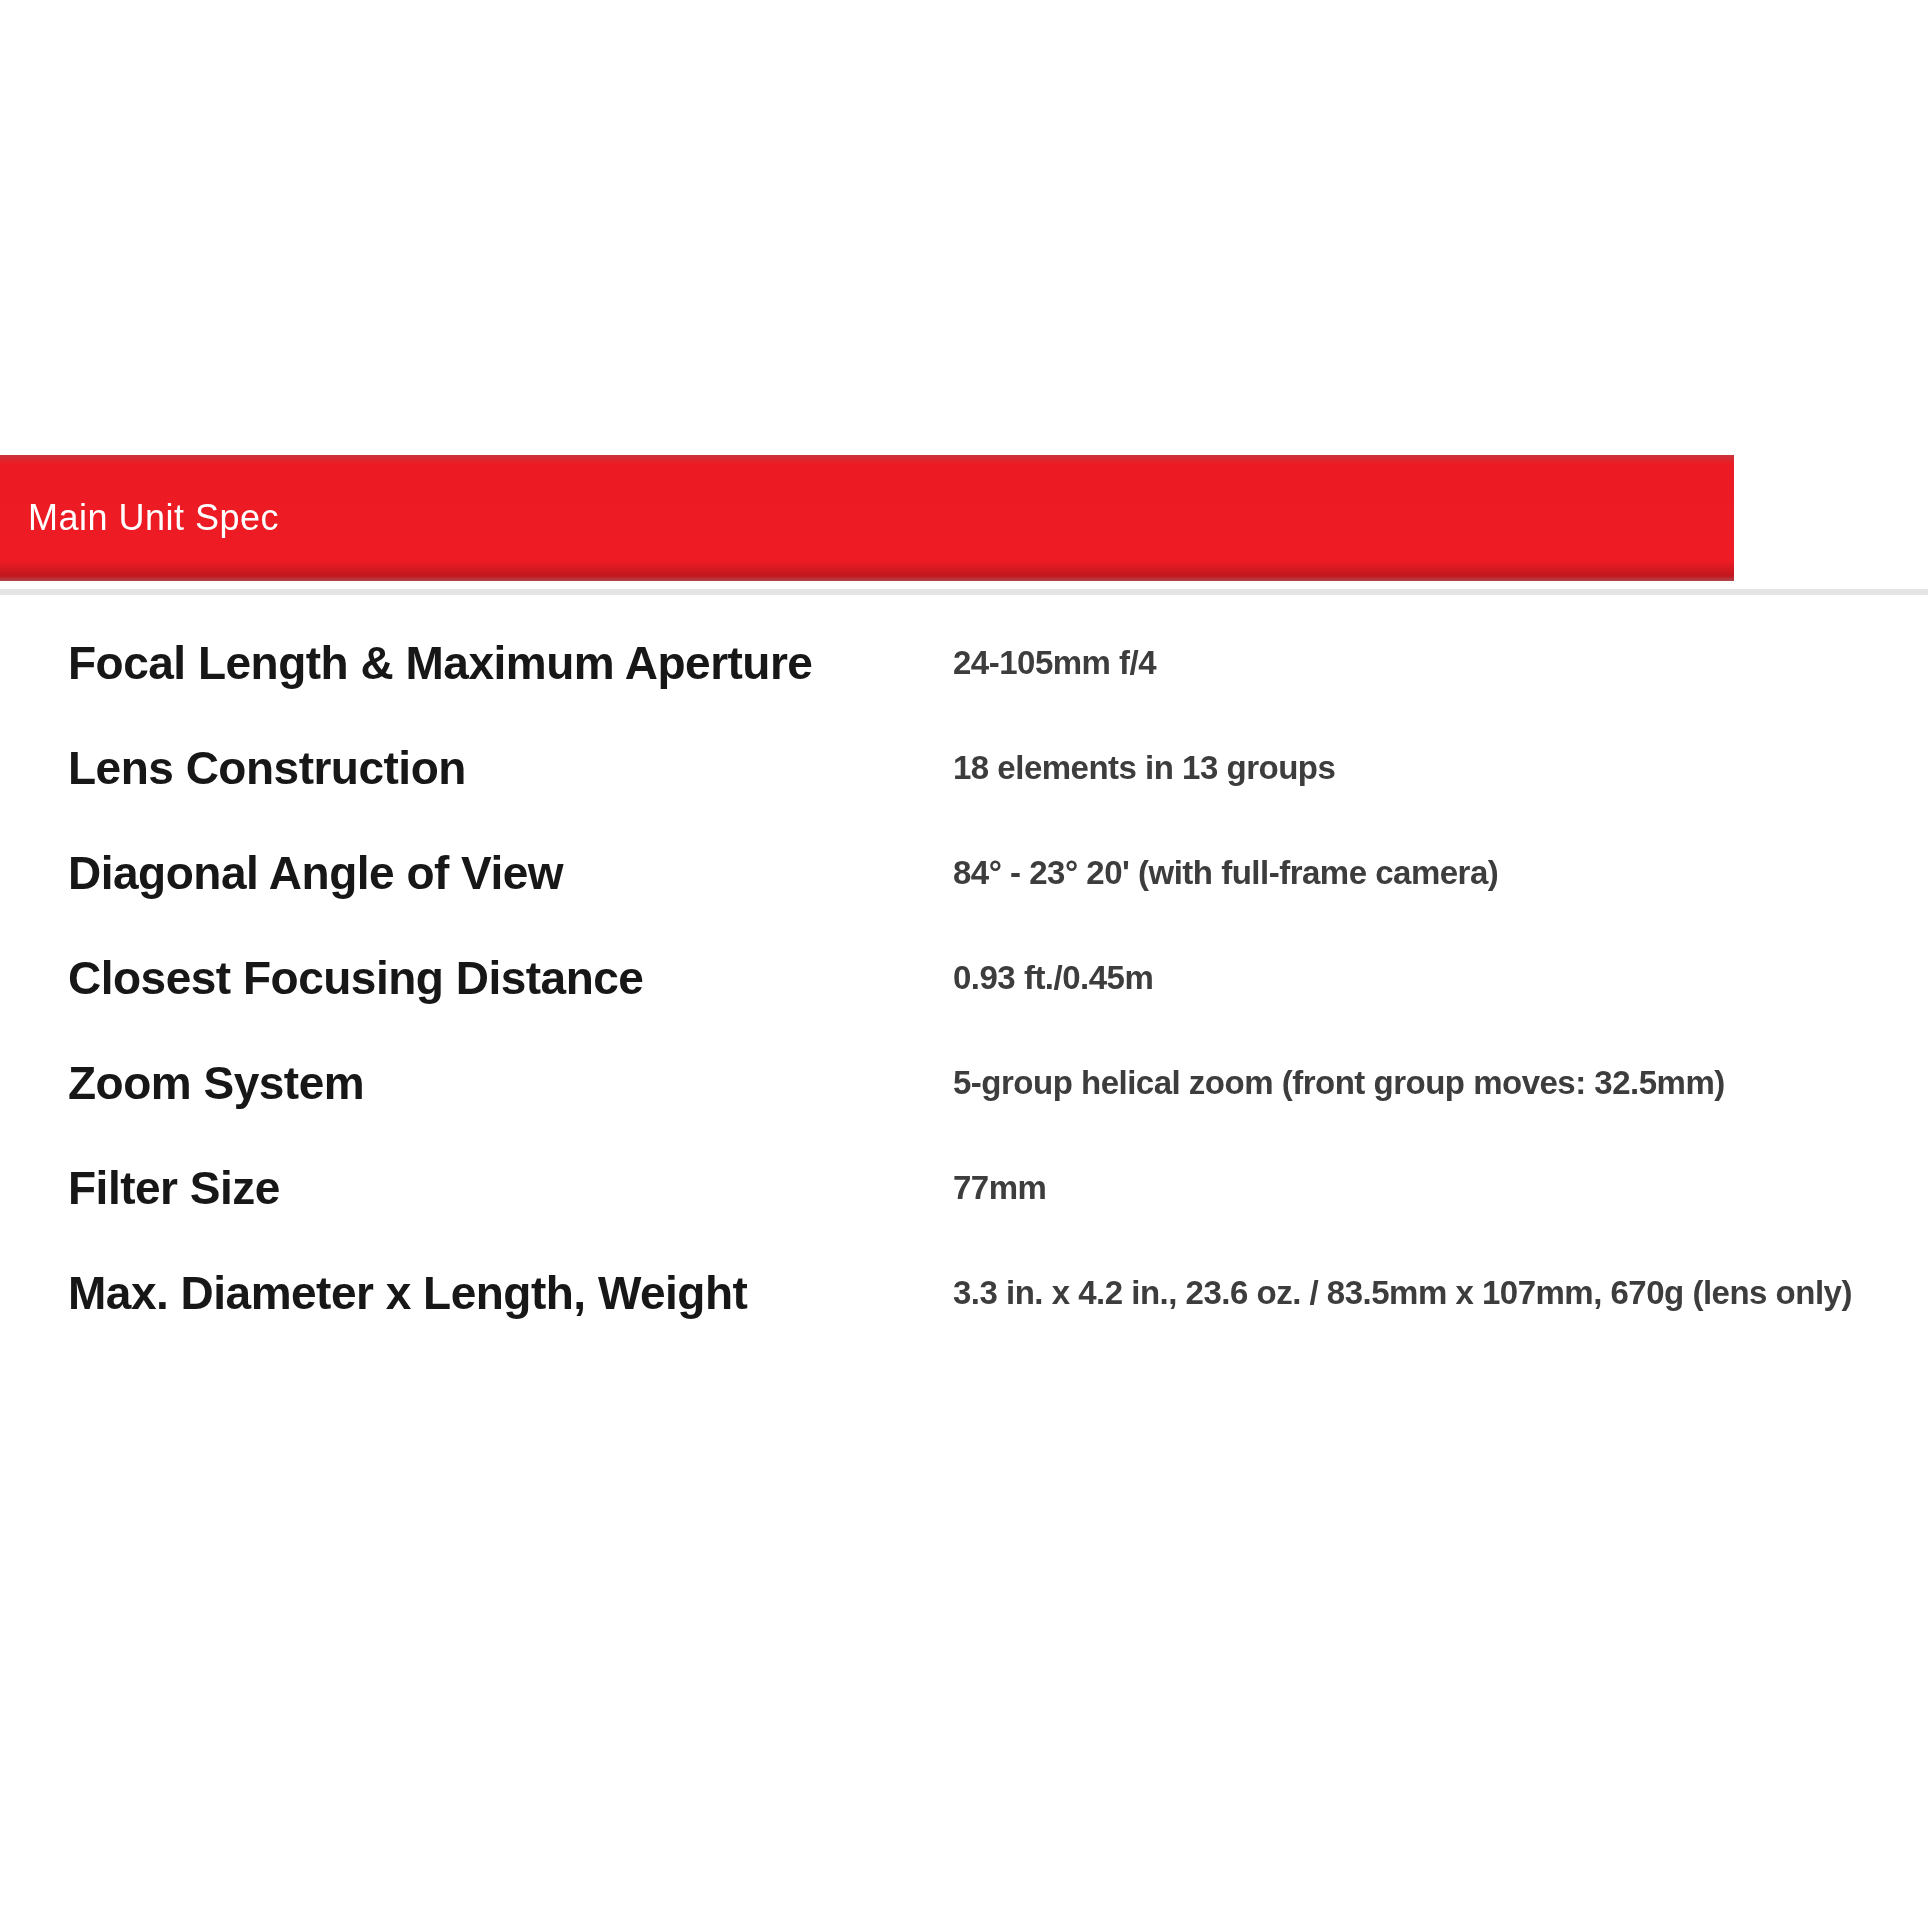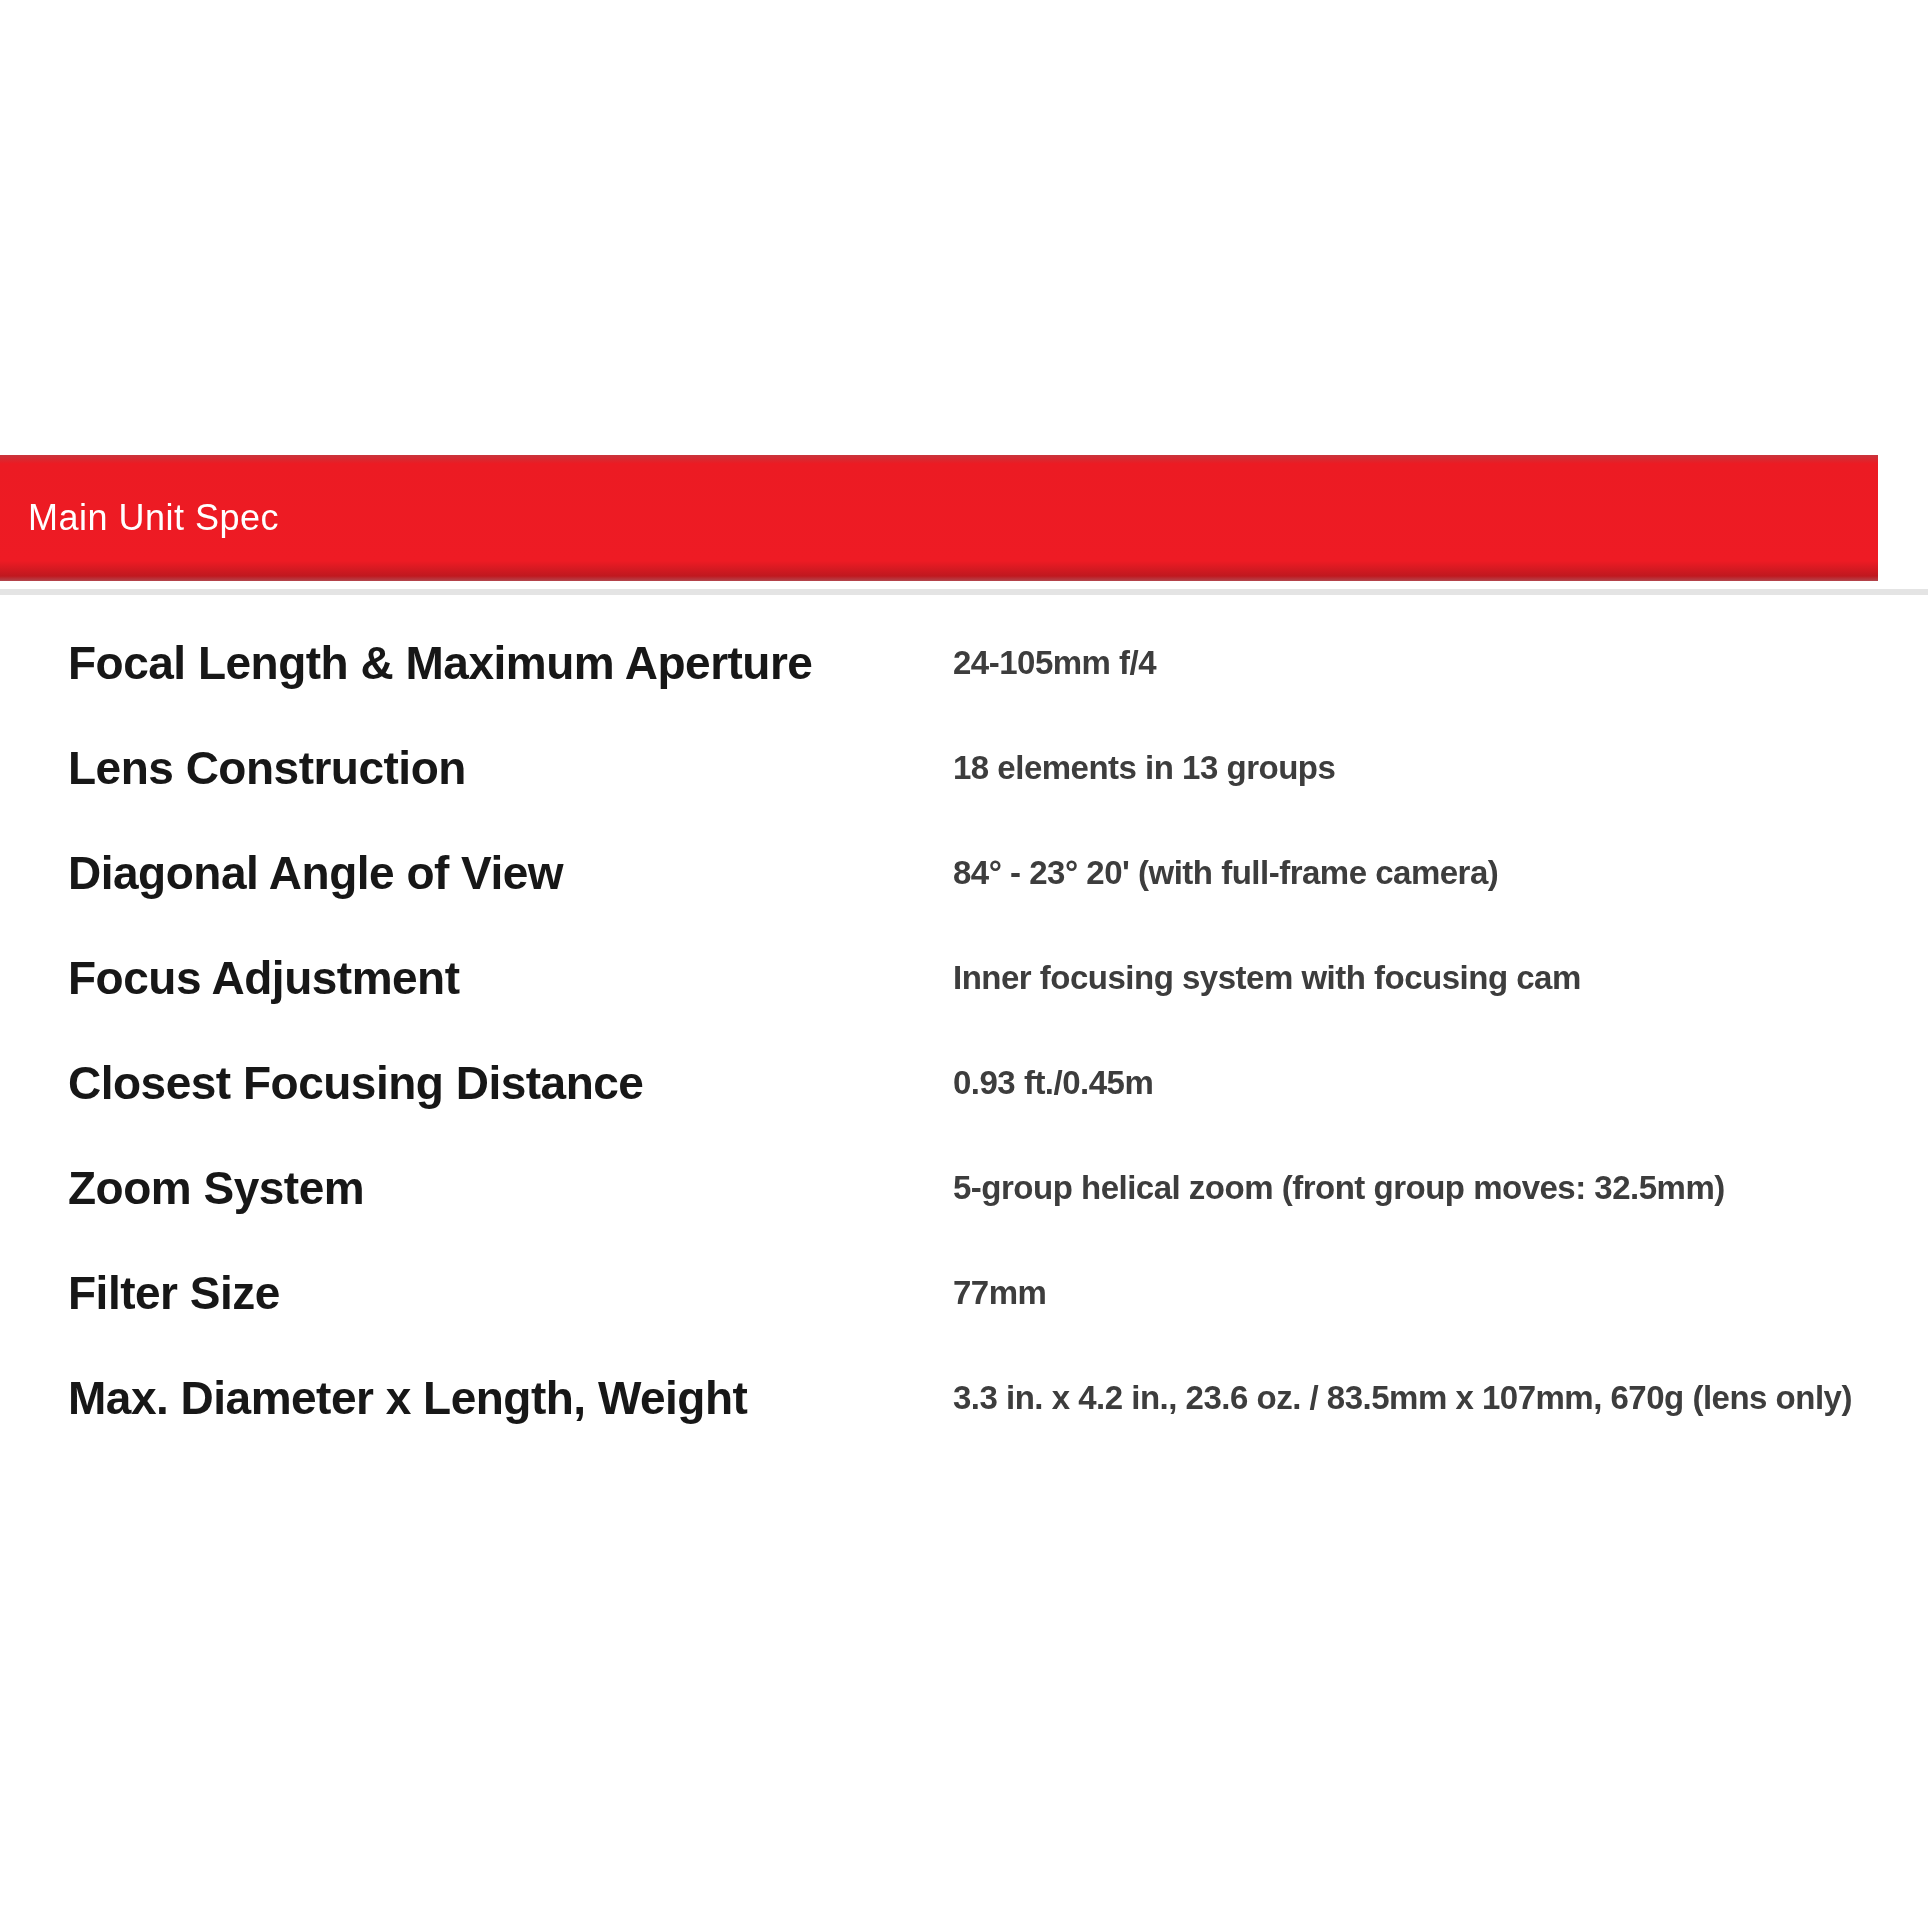--- a/index.html
+++ b/index.html
@@ -14,21 +14,21 @@
   .page {
     position: relative;
     width: 1928px;
     height: 1928px;
     background: #ffffff;
   }
   .spec-header {
     position: absolute;
     top: 455px;
     left: 0;
-    width: 1878px;
+    width: 1734px;
     height: 126px;
     background: linear-gradient(180deg,
       #c9343c 0%,
       #ec1b23 7%,
       #ee1b24 84%,
       #c0181f 96%,
       #b2464d 100%);
     display: flex;
     align-items: center;
   }
@@ -102,24 +102,20 @@
     <div class="spec-row">
       <span class="spec-label">Lens Construction</span>
       <span class="spec-value">18 elements in 13 groups</span>
     </div>
 
     <div class="spec-row">
       <span class="spec-label">Diagonal Angle of View</span>
       <span class="spec-value">84° - 23° 20' (with full-frame camera)</span>
     </div>
 
-    <div class="spec-row">
-      <span class="spec-label">Focus Adjustment</span>
-      <span class="spec-value">Inner focusing system with focusing cam</span>
-    </div>
 
     <div class="spec-row">
       <span class="spec-label">Closest Focusing Distance</span>
       <span class="spec-value">0.93 ft./0.45m</span>
     </div>
 
     <div class="spec-row">
       <span class="spec-label">Zoom System</span>
       <span class="spec-value">5-group helical zoom (front group moves: 32.5mm)</span>
     </div>

